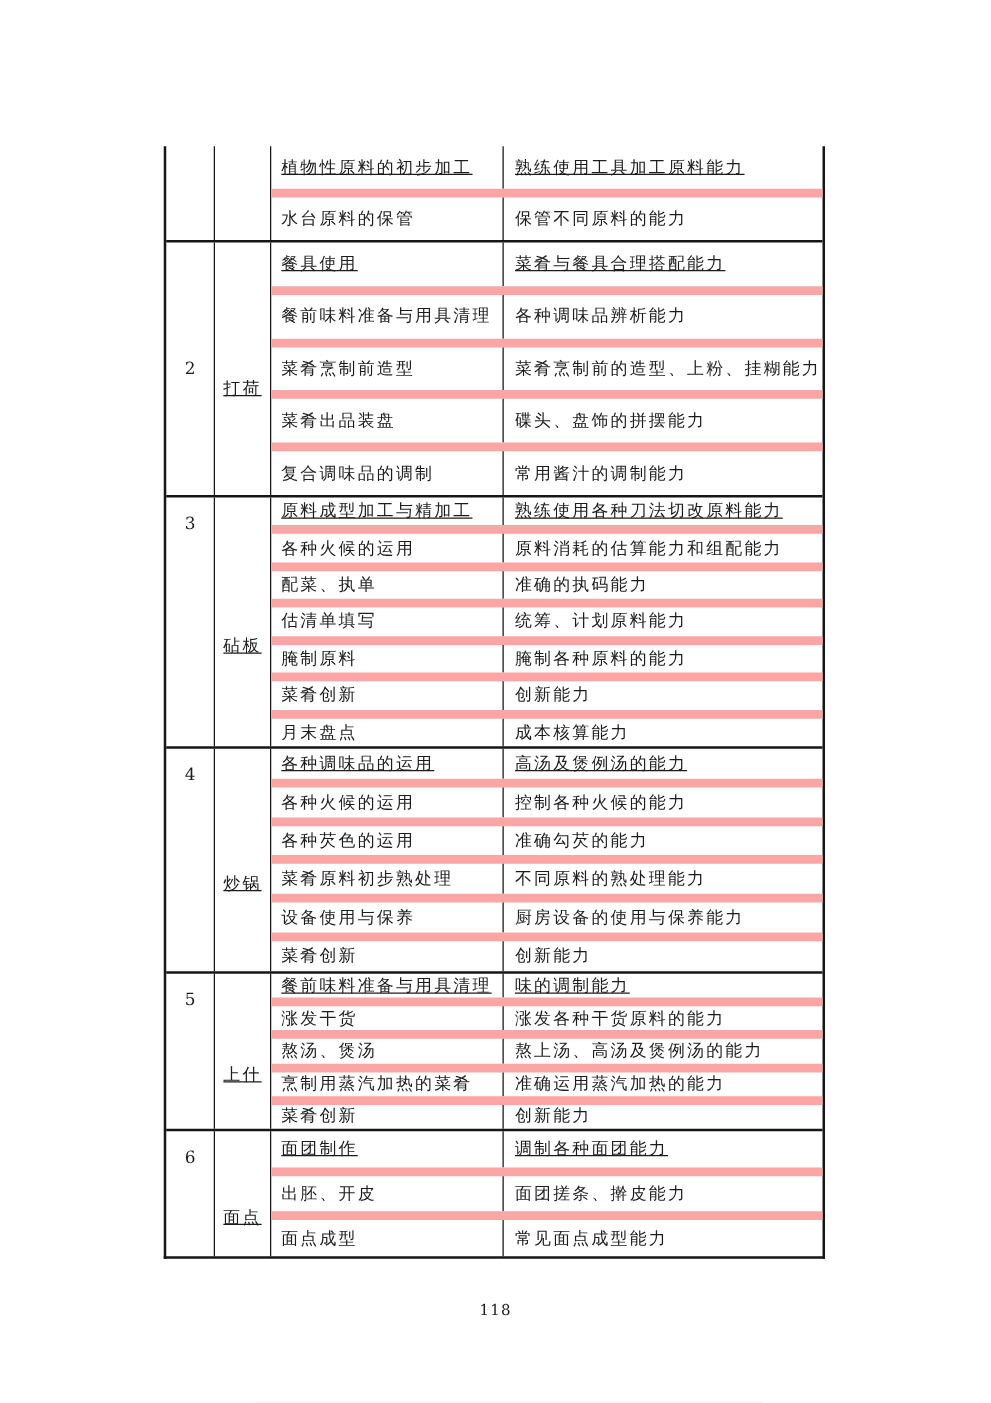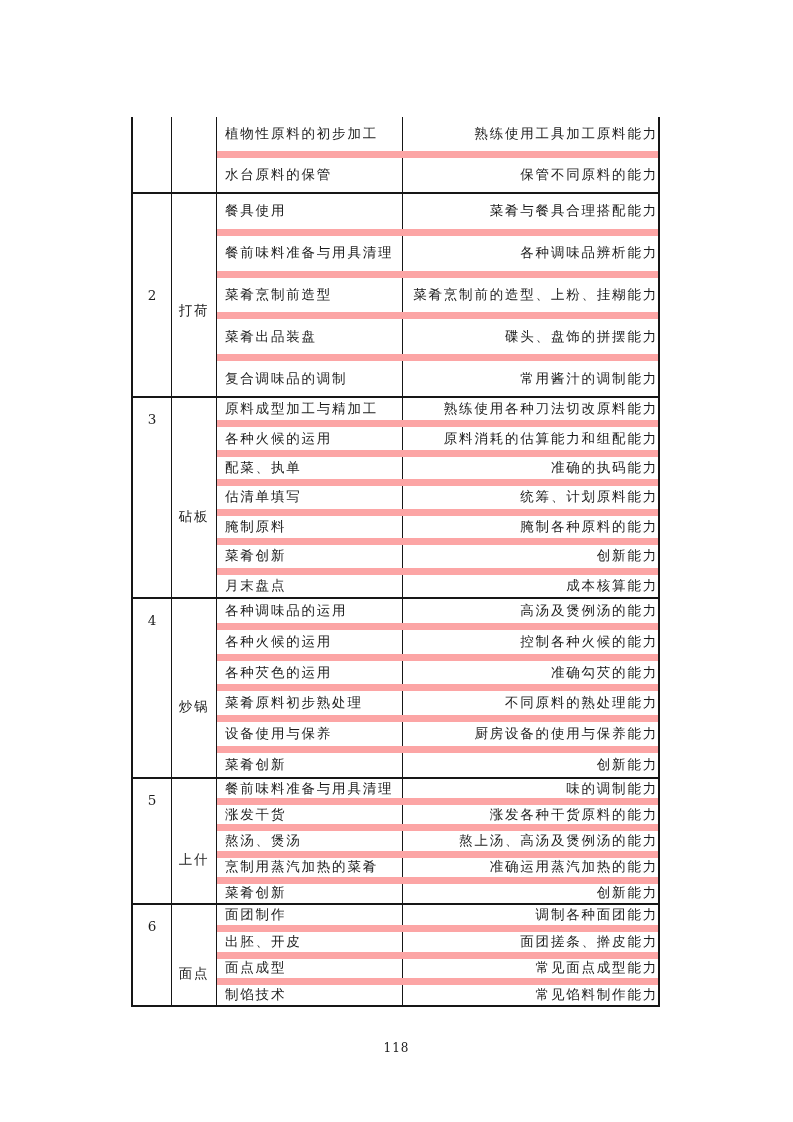--- a/index.html
+++ b/index.html
@@ -50,51 +50,50 @@
     align-items: center;
     padding-top: 0;
   }
   .pos-cell {
     box-sizing: border-box;
     border-right: 1px solid #161616;
     display: flex;
     justify-content: center;
     align-items: center;
   }
-  .pos-label { transform: translateY(19px); white-space: nowrap; }
+  .pos-label { transform: translateY(19px); white-space: nowrap; text-decoration: underline; }
   .section.num-center .pos-label { transform: translateY(16px); }
   .rows {
     display: flex;
     flex-direction: column;
   }
   .row {
     flex: 1;
     display: grid;
     grid-template-columns: 186px 1fr;
     box-sizing: border-box;
     border-top: 7px solid #fca5a5;
   }
-  .row:first-child { border-top: none; }
+  .row:first-child { border-top: none; text-decoration: underline; }
   .task-cell {
     box-sizing: border-box;
     border-right: 1px solid #161616;
     display: flex;
     align-items: center;
     padding-left: 8px;
     white-space: nowrap;
     overflow: hidden;
   }
   .abil-cell {
     box-sizing: border-box;
     display: flex;
     align-items: center;
     padding-left: 9px;
     white-space: nowrap;
     overflow: hidden;
-    justify-content: flex-end;
   }
   
   .page-number {
     position: absolute;
     left: 0;
     right: 0;
     top: 1041px;
     text-align: center;
     font-size: 12px;
     letter-spacing: 1px;
@@ -377,25 +376,17 @@
             </div>
           </div>
           <div class="row">
             <div class="task-cell">
               <span>面点成型</span>
             </div>
             <div class="abil-cell">
               <span>常见面点成型能力</span>
             </div>
           </div>
-          <div class="row">
-            <div class="task-cell">
-              <span>制馅技术</span>
-            </div>
-            <div class="abil-cell">
-              <span>常见馅料制作能力</span>
-            </div>
-          </div>
         </div>
       </div>
     </div>
   <div class="page-number">118</div>
 </div>
 
 </body></html>

